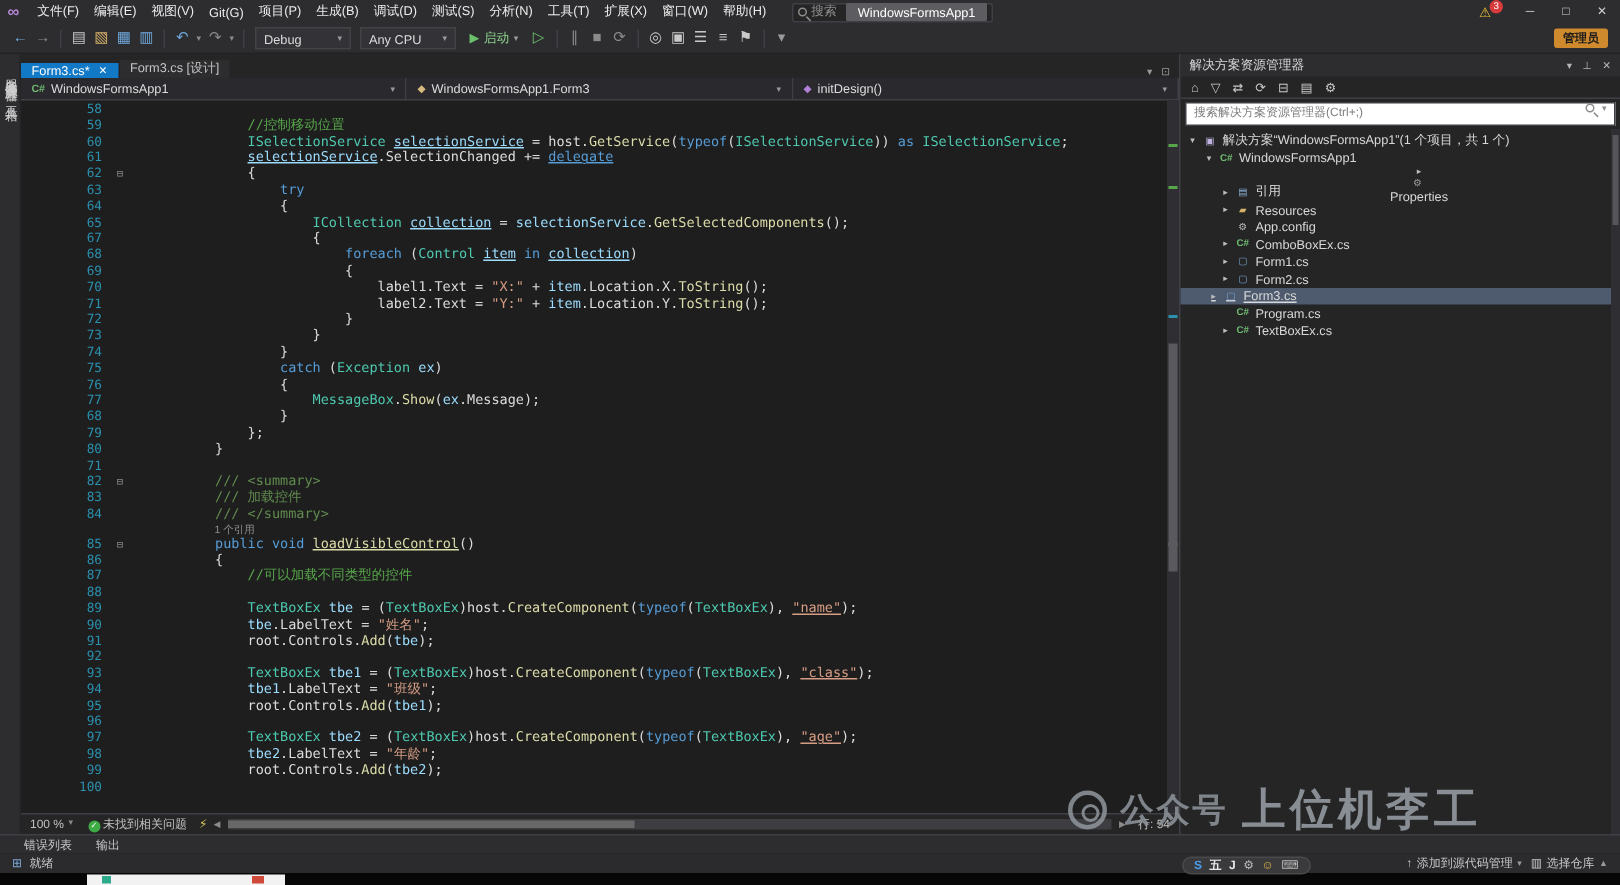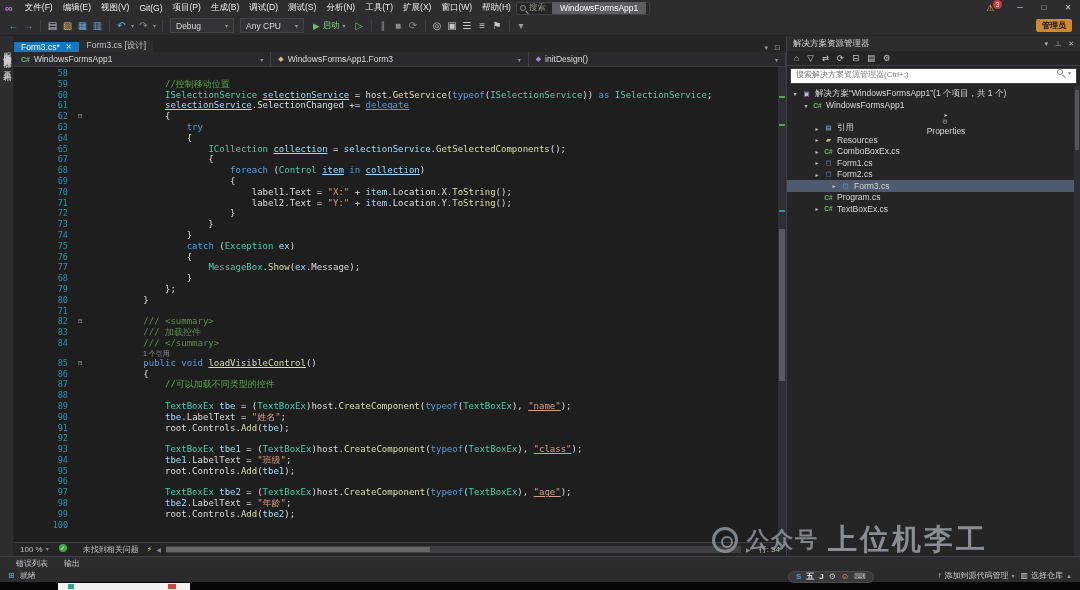--- a/index.html
+++ b/index.html
@@ -4,21 +4,21 @@
 <style>
   *{box-sizing:border-box;margin:0;padding:0}
   body{background:#000;font-family:"Liberation Sans","DejaVu Sans",sans-serif}
   #app{position:relative;width:1080px;height:590px;background:#1e1e1e;overflow:hidden;color:#ccc;font-size:9px;cursor:default}
 
   
   .titlebar{position:absolute;left:0;top:0;width:1080px;height:16px;background:#2d2d30;display:flex;align-items:center;z-index:5}
   .vs-logo{color:#b487d8;font-weight:bold;font-size:11px;margin:0 7px 0 5px}
   .menu{display:flex;align-items:center}
   .menu-item{padding:0 5px;color:#ececec;font-size:8.5px;white-space:nowrap}
-  .search-wrap{display:flex;align-items:center;height:13px;background:#252526;border:1px solid #3f3f46;border-radius:2px;padding:0 3px}
+  .search-wrap{display:flex;align-items:center;margin-left:12px;height:13px;background:#252526;border:1px solid #3f3f46;border-radius:2px;padding:0 3px}
   .search-text{color:#8e8e8e;font-size:8.5px;margin:0 6px 0 3px}
   .chip{background:#5c5c61;color:#fff;font-size:8.5px;padding:1px 8px;border-radius:1px}
   .tb-right{margin-left:auto;display:flex;align-items:center}
   .warn{position:relative;color:#f2c12e;font-size:9px;margin-right:14px}
   .warn .badge{position:absolute;top:-3px;right:-8px;background:#d83b3b;color:#fff;border-radius:50%;width:9px;height:9px;line-height:9px;text-align:center;font-size:6.5px;font-style:normal}
   .winbtn{width:24px;text-align:center;color:#d0d0d0;font-size:8px;line-height:16px;display:inline-block}
 
   
   .toolbar{position:absolute;left:0;top:16px;width:1080px;height:20px;background:#2d2d30;border-bottom:1px solid #222225;display:flex;align-items:center;padding-left:6px;z-index:5}
   .tbi{width:15px;text-align:center;font-size:10px;line-height:18px}
@@ -55,21 +55,21 @@
   .tok.p{color:#dcdcdc}.tok.k{color:#569cd6}.tok.t{color:#4ec9b0}.tok.s{color:#d69d85}
   .tok.c{color:#57a64a}.tok.d{color:#608b4e}.tok.v{color:#9cdcfe}.tok.m{color:#dcdcaa}
   .tok.u{text-decoration:underline}
 
   .vscroll{position:absolute;right:0;top:31px;bottom:14px;width:8px;background:#2f2f33}
   .vthumb{position:absolute;left:1px;right:1px;top:34%;height:32%;background:#5a5a5e}
   .vmark{position:absolute;left:1px;right:1px;height:2px}
 
   .estatus{position:absolute;left:0;right:0;bottom:0;height:14px;background:#252526;border-top:1px solid #3f3f46;display:flex;align-items:center;padding:0 6px;font-size:8px;color:#c0c0c0}
   .zoom{display:flex;align-items:flex-start;gap:3px;margin-right:10px}
-  .health{display:flex;align-items:flex-start;gap:16px;margin-right:8px}
+  .health{display:flex;align-items:flex-end;gap:2px;margin-right:8px}
   .health-dot{width:8px;height:8px;border-radius:50%;background:#3fab45;color:#fff;font-size:5.5px;line-height:8px;text-align:center;display:inline-block}
   .cleanup{color:#d8c75a;margin-right:4px}
   .hscroll{flex:1;height:7px;background:#3e3e42;margin:0 5px;position:relative}
   .hthumb{position:absolute;left:0;top:1px;bottom:1px;width:46%;background:#686868}
   .sarrow{color:#8a8a8a;font-size:6px}
   .line-info{margin-left:8px;color:#bdbdbd;white-space:nowrap}
 
   
   .solution{position:absolute;left:786px;top:36px;width:294px;height:520px;background:#252526;border-left:1px solid #3f3f46;display:flex;flex-direction:column}
   .sol-title{height:15px;background:#2d2d30;display:flex;align-items:center;padding:0 6px;color:#d8d8d8;font-size:8.5px}
@@ -343,35 +343,40 @@
           <span class="texp">▸</span>
           <span class="ticon" style="color: rgb(138, 176, 216);">▤</span>
           <span class="tlabel">引用</span>
         </div>
         <div class="trow" style="padding-left: 25px;">
           <span class="texp">▸</span>
           <span class="ticon" style="color: rgb(216, 178, 106);">▰</span>
           <span class="tlabel">Resources</span>
         </div>
         <div class="trow" style="padding-left: 25px;">
+          <span class="texp"></span>
+          <span class="ticon" style="color: rgb(184, 184, 184);">⚙</span>
+          <span class="tlabel">App.config</span>
+        </div>
+        <div class="trow" style="padding-left: 25px;">
           <span class="texp">▸</span>
           <span class="ticon" style="color: rgb(111, 185, 111);">C#</span>
           <span class="tlabel">ComboBoxEx.cs</span>
         </div>
         <div class="trow" style="padding-left: 25px;">
           <span class="texp">▸</span>
           <span class="ticon" style="color: rgb(123, 167, 215);">▢</span>
           <span class="tlabel">Form1.cs</span>
         </div>
         <div class="trow" style="padding-left: 25px;">
           <span class="texp">▸</span>
           <span class="ticon" style="color: rgb(123, 167, 215);">▢</span>
           <span class="tlabel">Form2.cs</span>
         </div>
-        <div class="trow selected" style="padding-left: 42px;">
+        <div class="trow selected" style="padding-left: 17px; text-decoration: underline;">
           <span class="texp">▸</span>
           <span class="ticon" style="color: rgb(123, 167, 215);">▢</span>
           <span class="tlabel">Form3.cs</span>
         </div>
         <div class="trow" style="padding-left: 25px;">
           <span class="texp"></span>
           <span class="ticon" style="color: rgb(111, 185, 111);">C#</span>
           <span class="tlabel">Program.cs</span>
         </div>
         <div class="trow" style="padding-left: 25px;">

